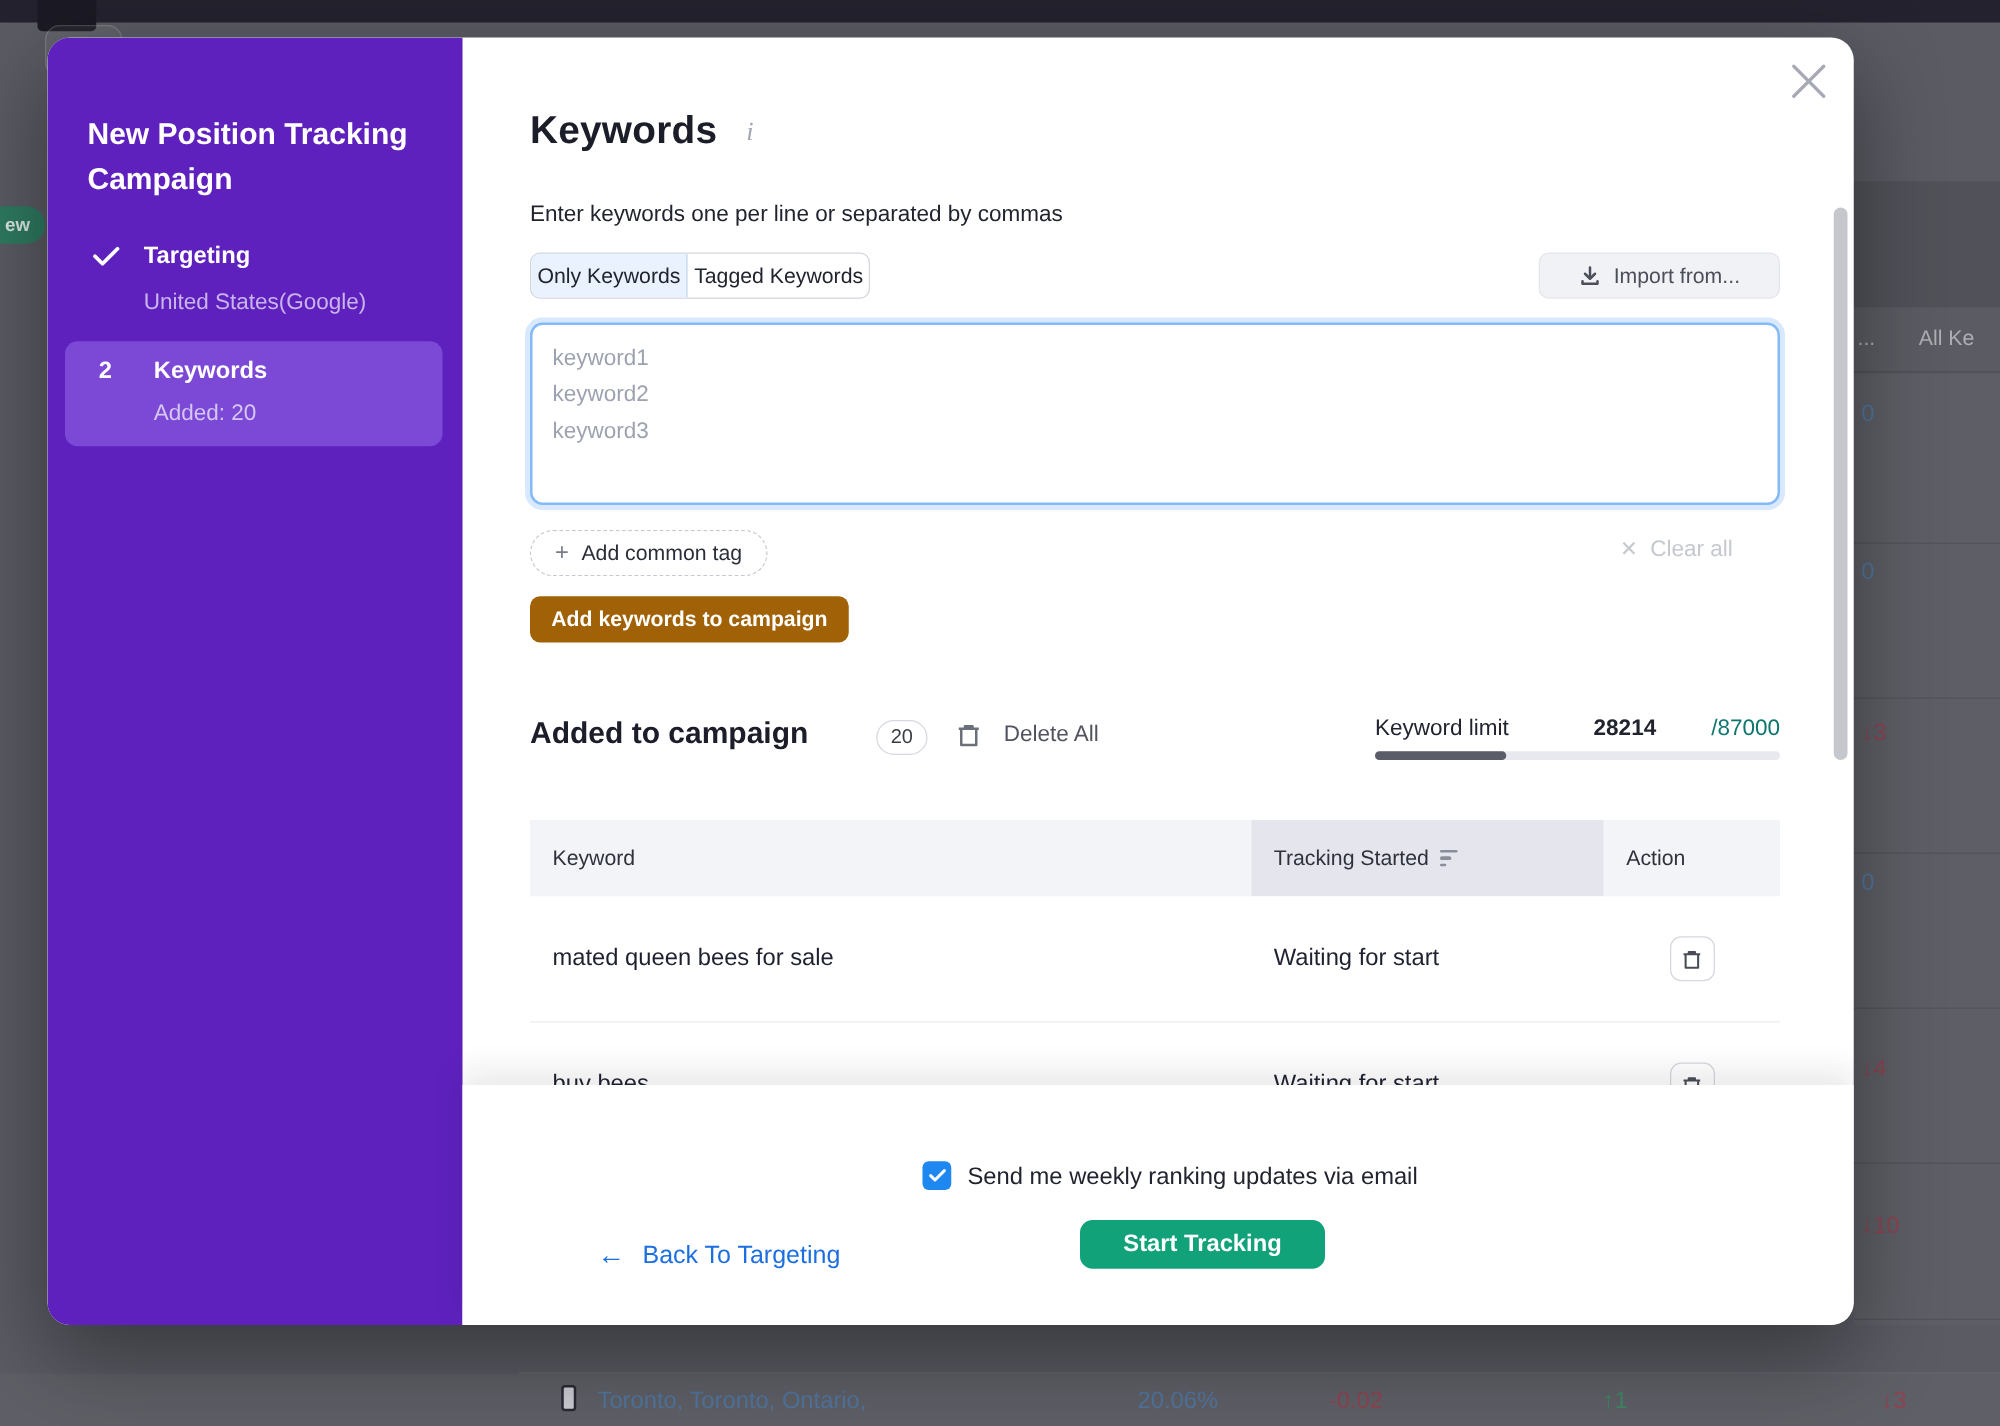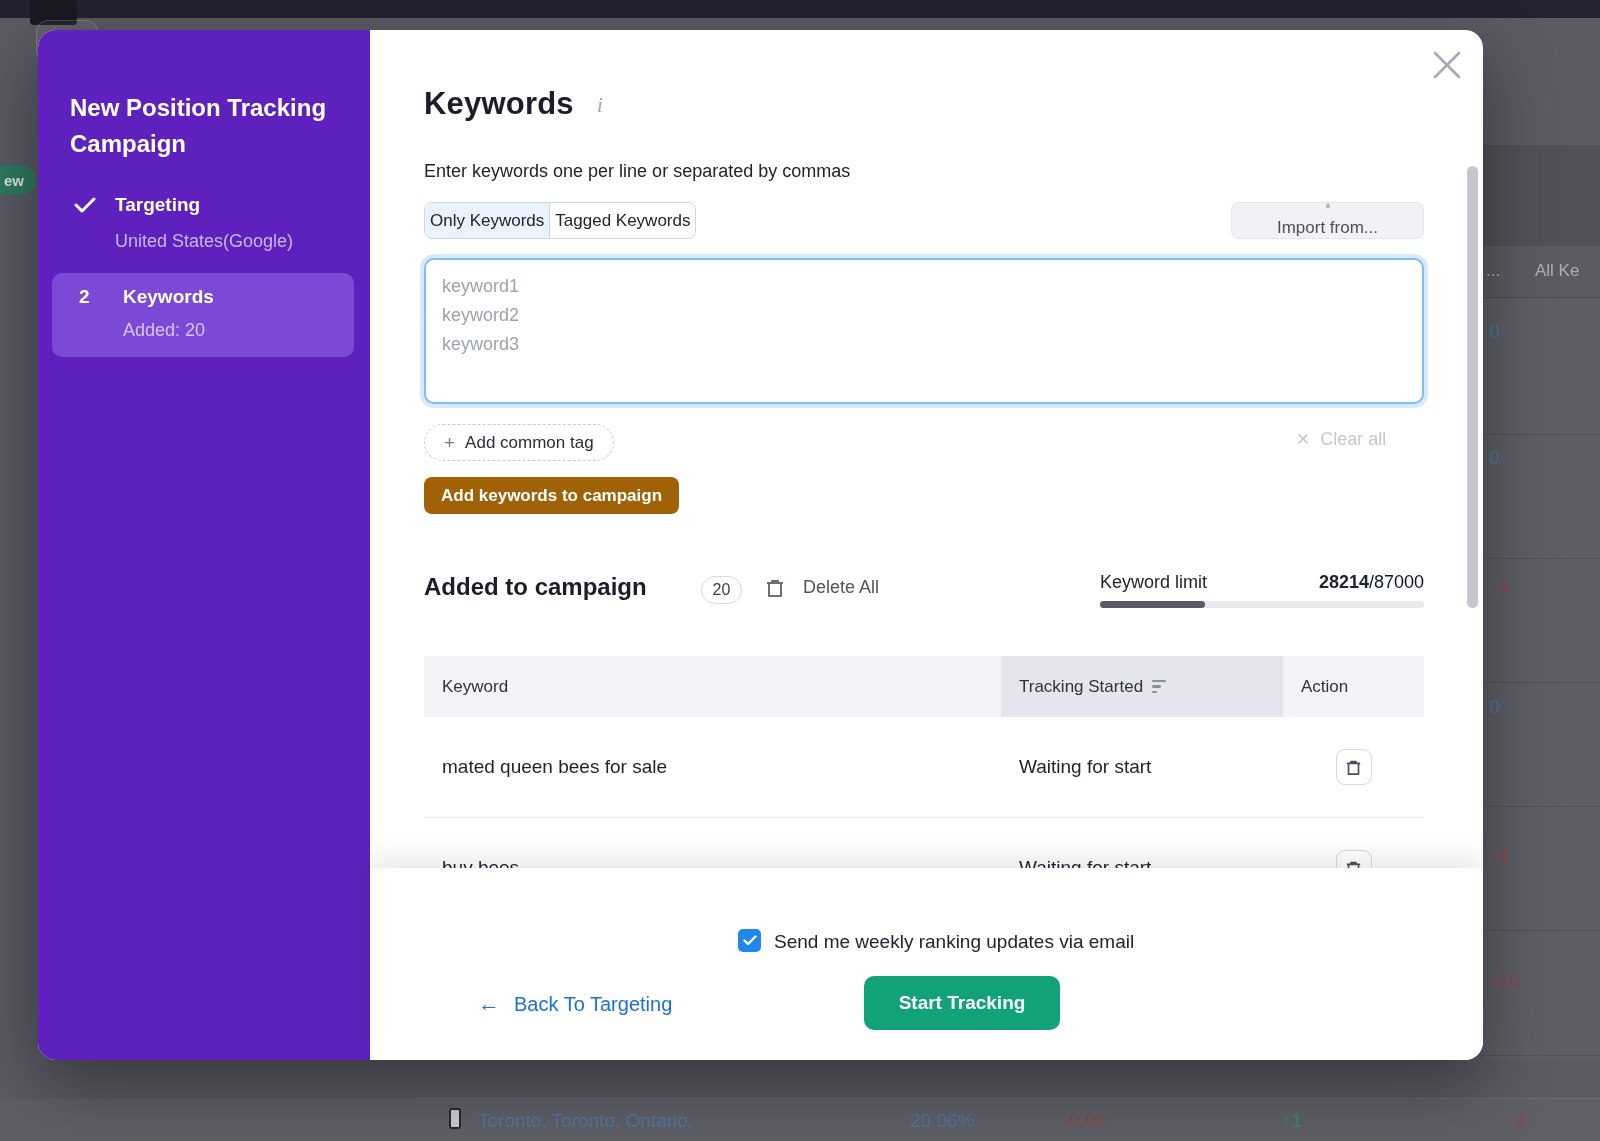--- a/index.html
+++ b/index.html
@@ -54,21 +54,21 @@
   
   #close-btn { position:absolute; left:1392px; top:18px; width:34px; height:34px; cursor:pointer; }
   #kw-title { position:absolute; left:386px; top:56px; font-size:31px; font-weight:800; color:#1b1d29; letter-spacing:0.2px; }
   #kw-info { position:absolute; left:559px; top:63px; font-family:"Liberation Serif", serif; font-style:italic; font-size:21px; color:#a2a6b2; }
   #kw-subtitle { position:absolute; left:386px; top:131px; font-size:18px; color:#21242f; }
 
   #tab-group { position:absolute; left:386px; top:172px; height:37px; display:flex; border:1px solid #d2d5dd; border-radius:8px; overflow:hidden; background:#fff; }
   .tab { display:flex; align-items:center; padding:0 5px; font-size:17px; color:#21242f; cursor:pointer; }
   .tab.active { background:#e9f2fe; border-right:1px solid #c6d6ec; }
 
-  #import-btn { position:absolute; left:1193px; top:172px; width:193px; height:37px; background:#f1f2f5; border:1px solid #e4e5ea; border-radius:8px; display:flex; align-items:center; justify-content:center; gap:10px; font-size:17px; color:#4c4f5b; cursor:pointer;flex-direction:column; }
+  #import-btn { position:absolute; left:1193px; top:172px; width:193px; height:37px; background:#f1f2f5; border:1px solid #e4e5ea; border-radius:8px; display:flex; align-items:center; justify-content:center; gap:10px; font-size:17px; color:#4c4f5b; cursor:pointer; }
 
   #kw-textarea {
     position:absolute; left:386px; top:228px; width:1000px; height:146px;
     border:2px solid #85baf8; border-radius:10px;
     box-shadow:0 0 0 4px rgba(77,148,245,0.22);
     padding:12px 16px; font-family:"Liberation Sans", sans-serif;
     font-size:18px; line-height:29px; color:#21242f; resize:none; outline:none;
   }
   #kw-textarea::placeholder { color:#9ca2af; }
 
@@ -78,21 +78,21 @@
   #clear-all .x { font-size:17px; }
   #add-kw-btn { position:absolute; left:386px; top:447px; height:37px; padding:0 17px; background:#a16207; border:none; border-radius:8px; color:#fff; font-size:17px; font-weight:bold; font-family:"Liberation Sans", sans-serif; display:flex; align-items:center; cursor:pointer; }
 
   #added-title { position:absolute; left:386px; top:543px; font-size:24px; font-weight:800; color:#1b1d29; }
   #added-count { position:absolute; left:663px; top:546px; min-width:41px; height:28px; border:1px solid #d5d8e0; border-radius:14px; display:flex; align-items:center; justify-content:center; font-size:16px; color:#3a3d48; padding:0 10px; }
   #delete-all { position:absolute; left:728px; top:547px; display:flex; align-items:center; gap:19px; font-size:18px; color:#51545f; cursor:pointer; }
 
   #limit-label { position:absolute; left:1062px; top:542px; font-size:18px; color:#21242f; }
   #limit-value { position:absolute; left:1062px; top:542px; width:324px; text-align:right; font-size:18px; }
   #limit-value .used { font-weight:bold; color:#21242f; }
-  #limit-value .total { color:#0f172a; }
+  #limit-value .total { color:#0f766e;margin-left:44px; }
   #limit-track { position:absolute; left:1062px; top:571px; width:324px; height:7px; background:#e8e9ee; border-radius:4px; }
   #limit-fill { height:7px; background:#5a5d69; border-radius:4px; }
 
   #kw-table { position:absolute; left:386px; top:626px; width:1000px; }
   .thead { display:flex; height:61px; }
   .th { display:flex; align-items:center; font-size:17px; color:#2f323d; background:#f3f4f8; padding-left:18px; }
   .th.col-kw { width:577px; }
   .th.col-status { width:282px; background:#e5e6ed; gap:9px; cursor:pointer; }
   .th.col-action { width:141px; }
   .trow { display:flex; height:101px; border-bottom:1px solid #ecedf1; position:relative; }
@@ -101,21 +101,21 @@
   .td.col-status { width:282px; }
   .td.col-action { width:141px; justify-content:center; padding-left:0; }
   .trash-btn { width:36px; height:36px; background:#fff; border:1px solid #d6d8de; border-radius:9px; display:flex; align-items:center; justify-content:center; cursor:pointer; }
   .sort-icon span { display:block; height:2.5px; background:#8a8e9a; border-radius:2px; margin-bottom:3px; }
 
   #modal-footer { position:absolute; left:332px; top:838px; width:1113px; height:192px; background:#ffffff; box-shadow:0 -10px 26px rgba(31,33,41,0.10); border-radius:0 0 18px 0; }
   #email-checkbox { position:absolute; left:368px; top:61px; width:23px; height:23px; background:#1e88f0; border-radius:5px; display:flex; align-items:center; justify-content:center; cursor:pointer; }
   #email-label { position:absolute; left:404px; top:63px; font-size:19px; color:#21242f; }
   #back-link { position:absolute; left:108px; top:123px; display:flex; align-items:center; gap:14px; font-size:20px; color:#1d6fe0; cursor:pointer; }
   #back-link .arrow { font-size:22px; }
-  #start-btn { position:absolute; left:494px; top:108px; width:196px; height:54px; background:#12a27a; border:none; border-radius:10px; color:#fff; font-size:19px; font-weight:bold; font-family:"Liberation Sans", sans-serif; cursor:pointer; }
+  #start-btn { position:absolute; left:494px; top:108px; width:196px; height:39px; background:#12a27a; border:none; border-radius:10px; color:#fff; font-size:19px; font-weight:bold; font-family:"Liberation Sans", sans-serif; cursor:pointer; }
 
   #modal-scrollbar { position:absolute; left:1429px; top:136px; width:11px; height:442px; background:#c6c7cc; border-radius:6px; }
 </style>
 </head>
 <body>
 
 <div class="abs" id="topbar"></div>
 <div class="abs" id="topbar-tab"></div>
 <div class="abs" id="ghost-button"></div>
 <div class="abs" id="new-badge">

